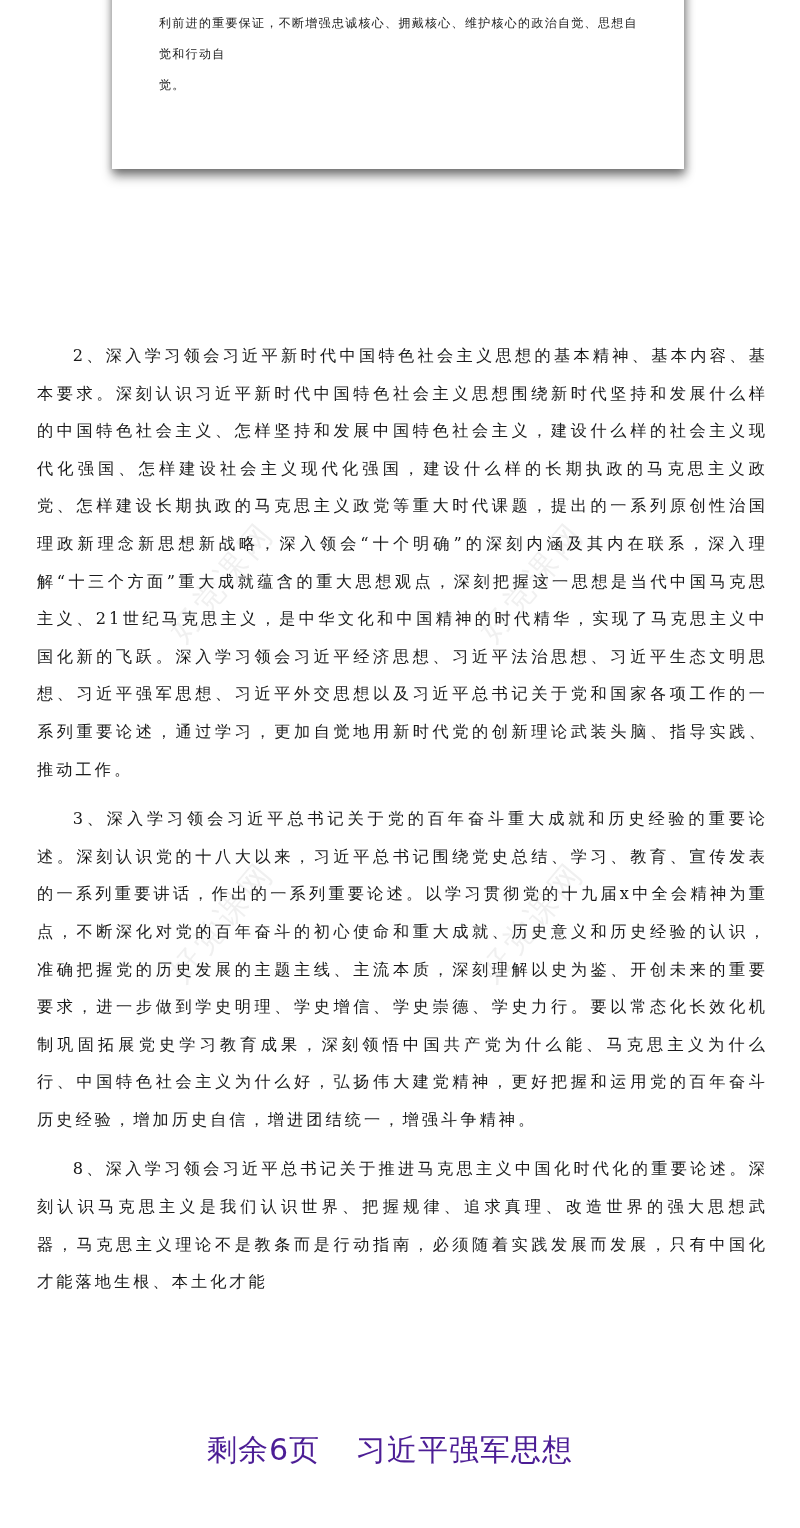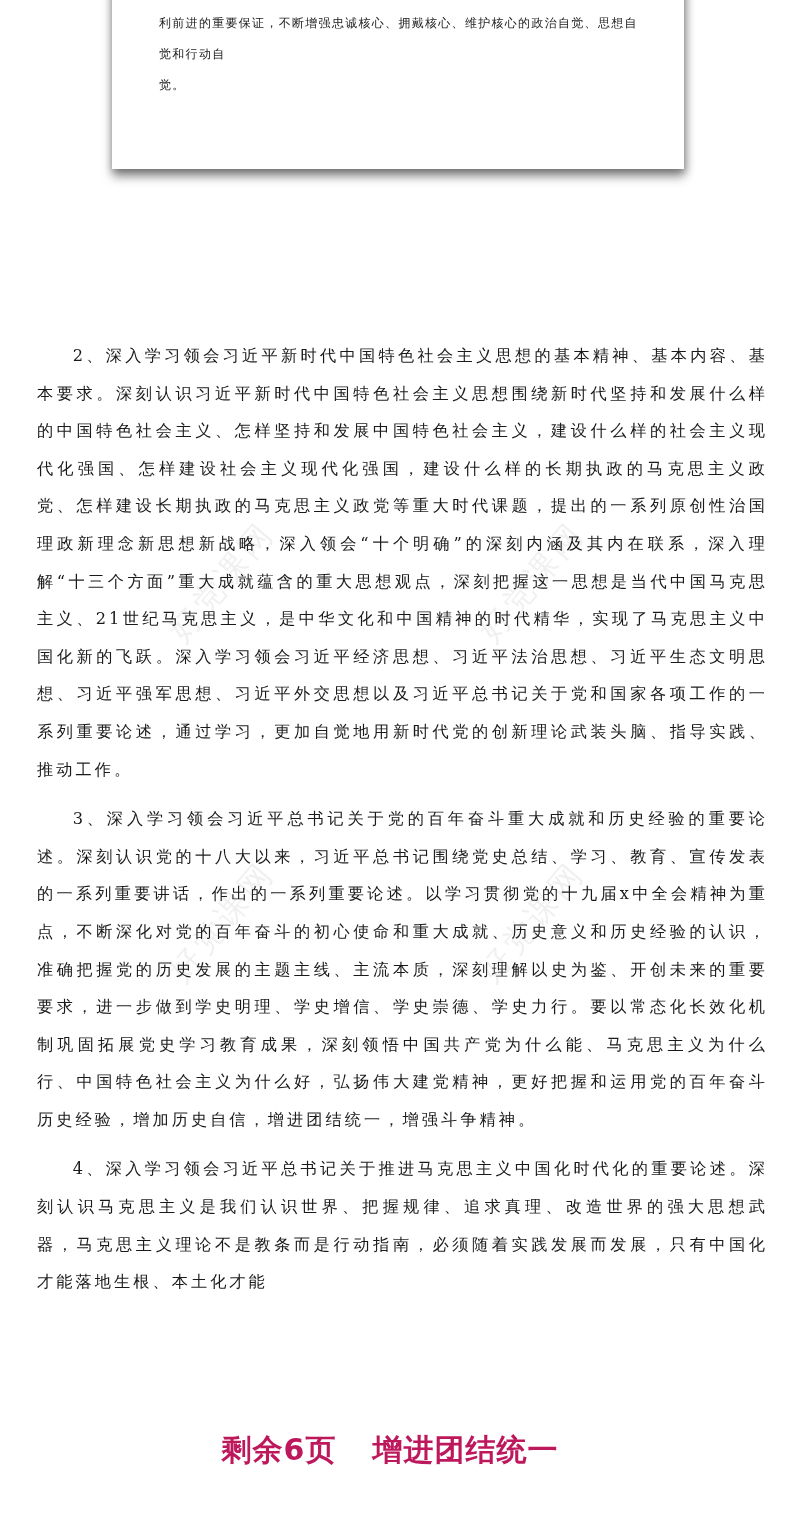--- a/index.html
+++ b/index.html
@@ -27,42 +27,42 @@
     .doc-body p { margin: 12px; text-indent: 2.2em; text-align: justify; text-align-last: left; }
     .watermark {
       position: absolute; font-family: "DejaVu Sans", sans-serif;
       font-size: 32px; color: rgba(0,0,0,0.06); transform: rotate(-50deg);
       letter-spacing: 4px; pointer-events: none; white-space: nowrap;
     }
     .remaining-bar {
       position: absolute; left: 0; top: 1420px; width: 780px; height: 60px;
       display: flex; justify-content: center; align-items: center;
       font-family: "DejaVu Sans", "Liberation Sans", sans-serif;
-      font-size: 30px; color: #be185d; letter-spacing: 1px; font-weight: bold;
+      font-size: 30px; color: #4c1d95; letter-spacing: 1px;
     }
     .remaining-bar .gap { display: inline-block; width: 36px; }
   </style>
 </head>
 <body>
 
 <div class="page-card">
   <div class="card-text">
     <p>利前进的重要保证，不断增强忠诚核心、拥戴核心、维护核心的政治自觉、思想自觉和行动自</p>
     <p>觉。</p>
   </div>
 </div>
 
 <div class="doc-body">
   <p>2、深入学习领会习近平新时代中国特色社会主义思想的基本精神、基本内容、基本要求。深刻认识习近平新时代中国特色社会主义思想围绕新时代坚持和发展什么样的中国特色社会主义、怎样坚持和发展中国特色社会主义，建设什么样的社会主义现代化强国、怎样建设社会主义现代化强国，建设什么样的长期执政的马克思主义政党、怎样建设长期执政的马克思主义政党等重大时代课题，提出的一系列原创性治国理政新理念新思想新战略，深入领会“十个明确”的深刻内涵及其内在联系，深入理解“十三个方面”重大成就蕴含的重大思想观点，深刻把握这一思想是当代中国马克思主义、21世纪马克思主义，是中华文化和中国精神的时代精华，实现了马克思主义中国化新的飞跃。深入学习领会习近平经济思想、习近平法治思想、习近平生态文明思想、习近平强军思想、习近平外交思想以及习近平总书记关于党和国家各项工作的一系列重要论述，通过学习，更加自觉地用新时代党的创新理论武装头脑、指导实践、推动工作。</p>
   <p>3、深入学习领会习近平总书记关于党的百年奋斗重大成就和历史经验的重要论述。深刻认识党的十八大以来，习近平总书记围绕党史总结、学习、教育、宣传发表的一系列重要讲话，作出的一系列重要论述。以学习贯彻党的十九届x中全会精神为重点，不断深化对党的百年奋斗的初心使命和重大成就、历史意义和历史经验的认识，准确把握党的历史发展的主题主线、主流本质，深刻理解以史为鉴、开创未来的重要要求，进一步做到学史明理、学史增信、学史崇德、学史力行。要以常态化长效化机制巩固拓展党史学习教育成果，深刻领悟中国共产党为什么能、马克思主义为什么行、中国特色社会主义为什么好，弘扬伟大建党精神，更好把握和运用党的百年奋斗历史经验，增加历史自信，增进团结统一，增强斗争精神。</p>
-  <p>4、深入学习领会习近平总书记关于推进马克思主义中国化时代化的重要论述。深刻认识马克思主义是我们认识世界、把握规律、追求真理、改造世界的强大思想武器，马克思主义理论不是教条而是行动指南，必须随着实践发展而发展，只有中国化才能落地生根、本土化才能</p>
+  <p>8、深入学习领会习近平总书记关于推进马克思主义中国化时代化的重要论述。深刻认识马克思主义是我们认识世界、把握规律、追求真理、改造世界的强大思想武器，马克思主义理论不是教条而是行动指南，必须随着实践发展而发展，只有中国化才能落地生根、本土化才能</p>
 </div>
 
 <div class="watermark" style="left:150px; top:560px;">好党课网</div>
 <div class="watermark" style="left:460px; top:560px;">好党课网</div>
 <div class="watermark" style="left:150px; top:900px;">好党课网</div>
 <div class="watermark" style="left:460px; top:900px;">好党课网</div>
 
 <div class="remaining-bar">
   <span>剩余6页</span>
   <span class="gap"></span>
-  <span>增进团结统一</span>
+  <span>习近平强军思想</span>
 </div>
 
 </body></html>

